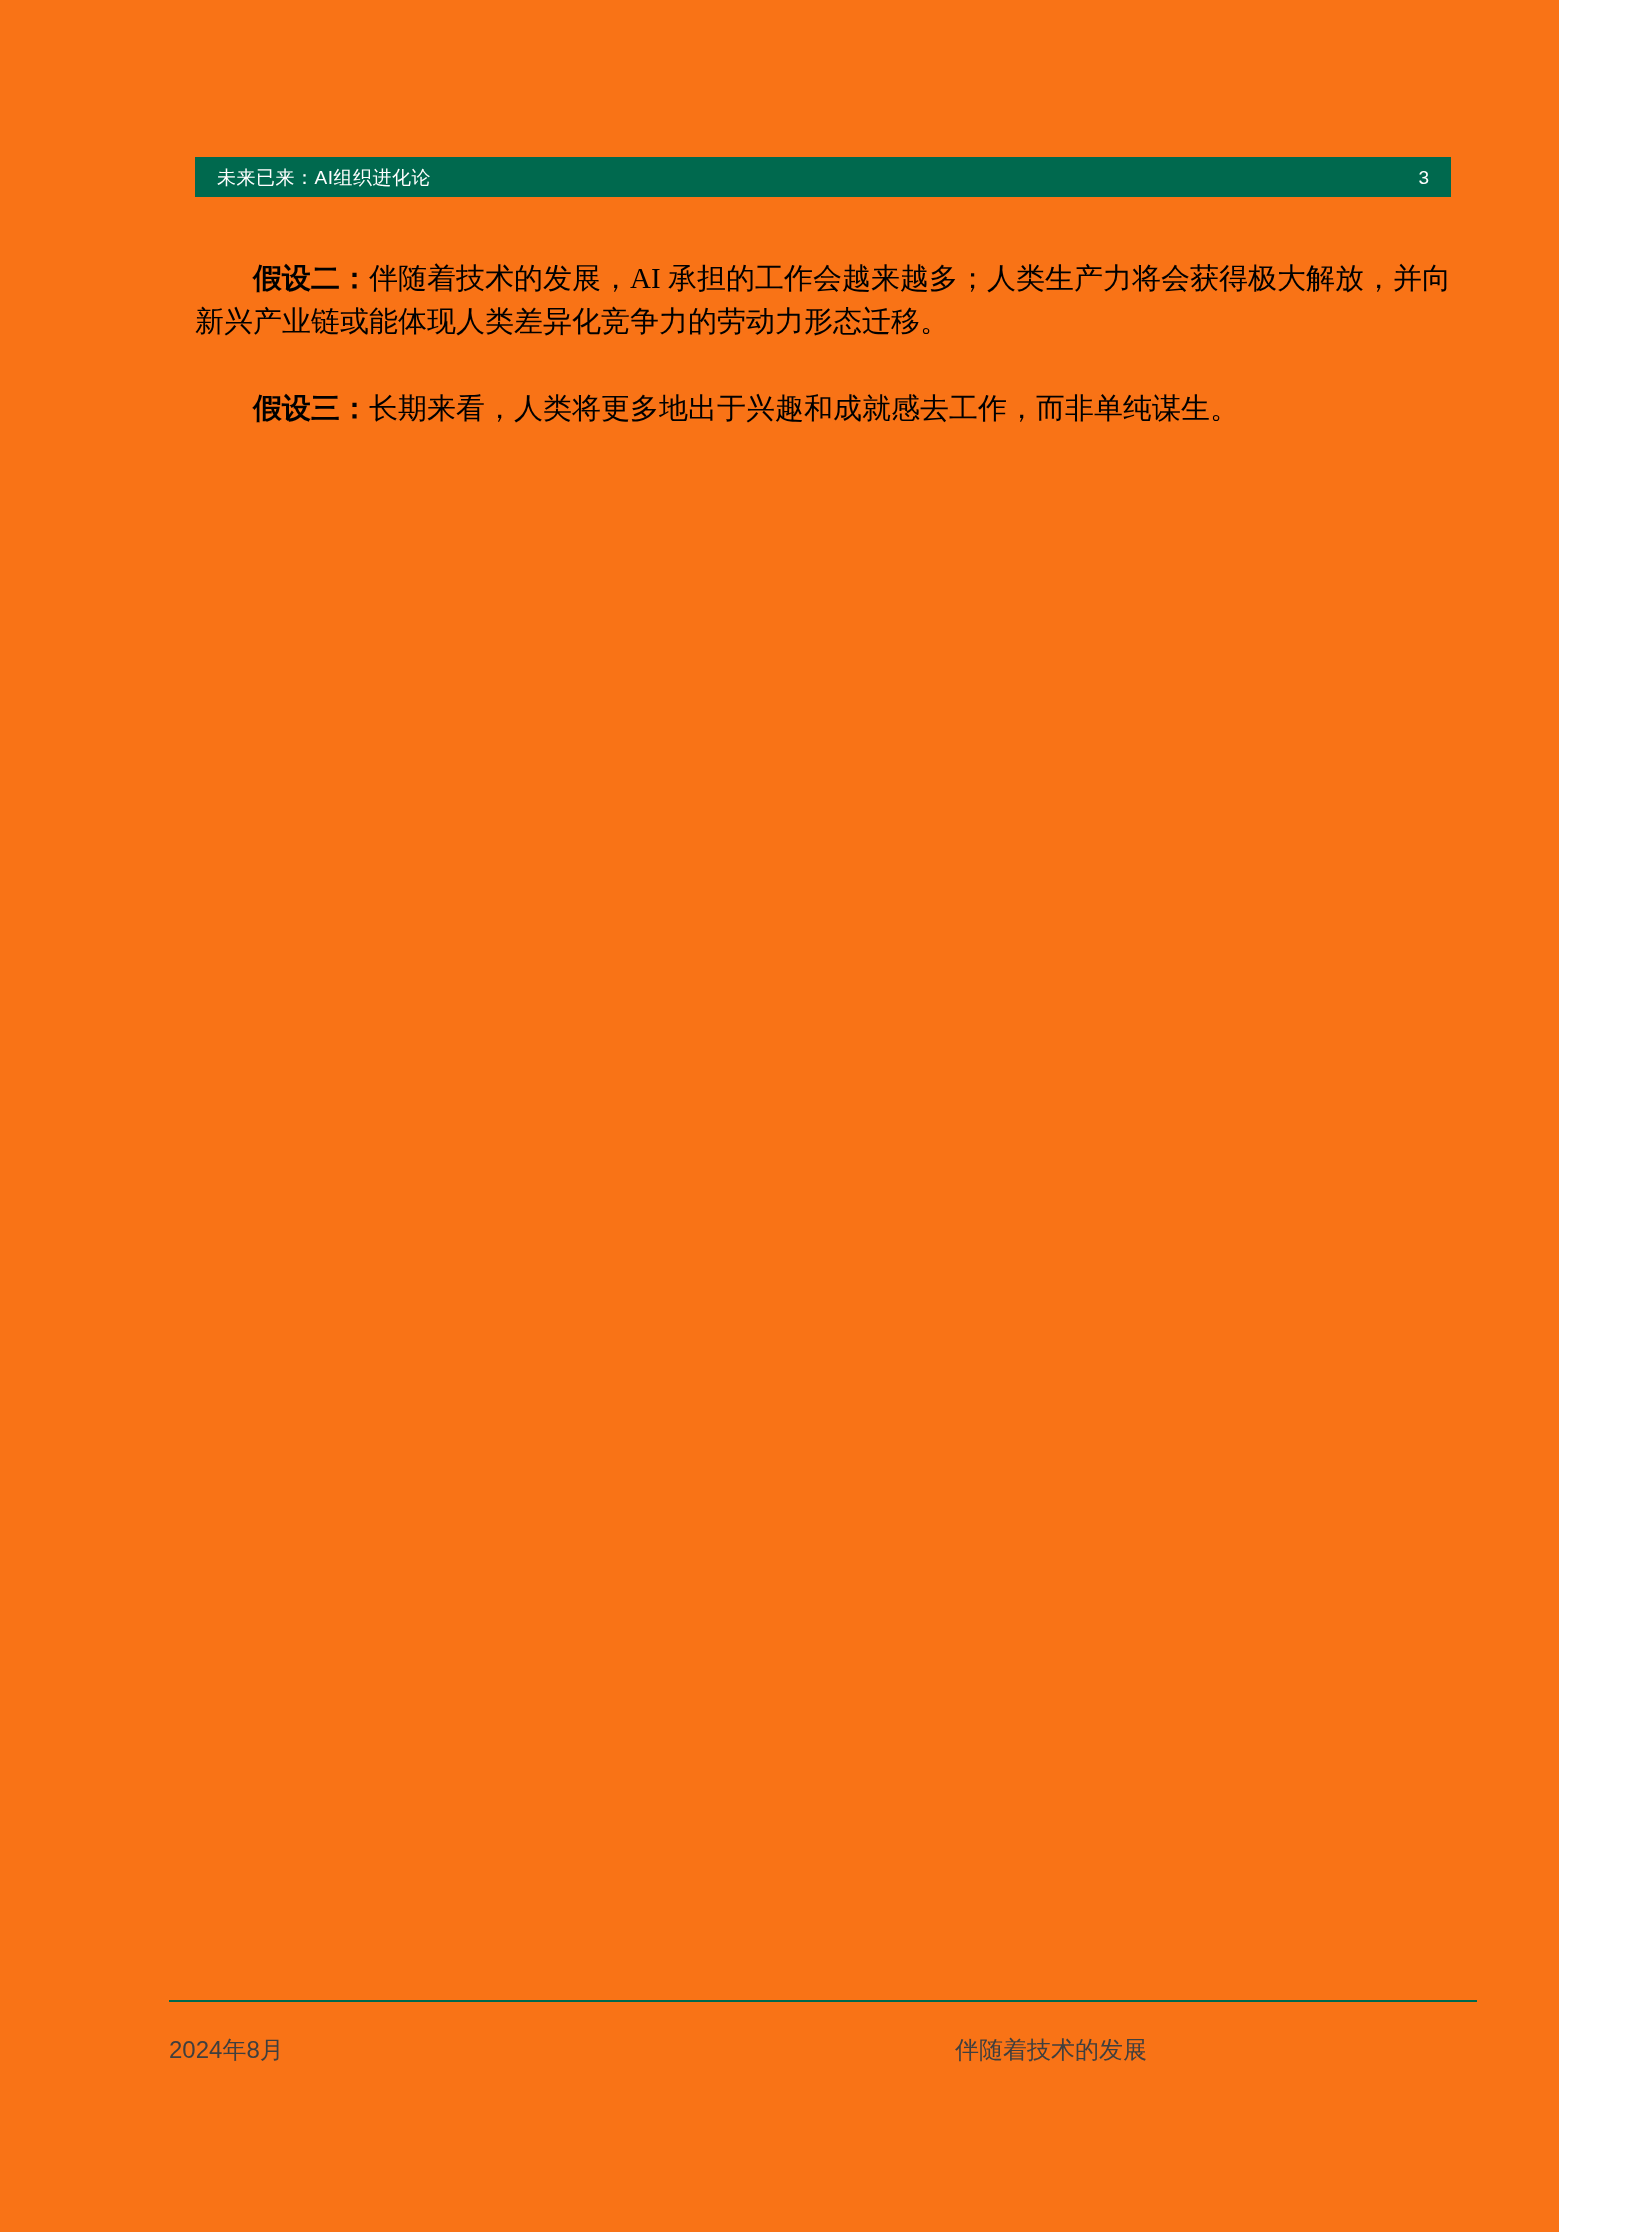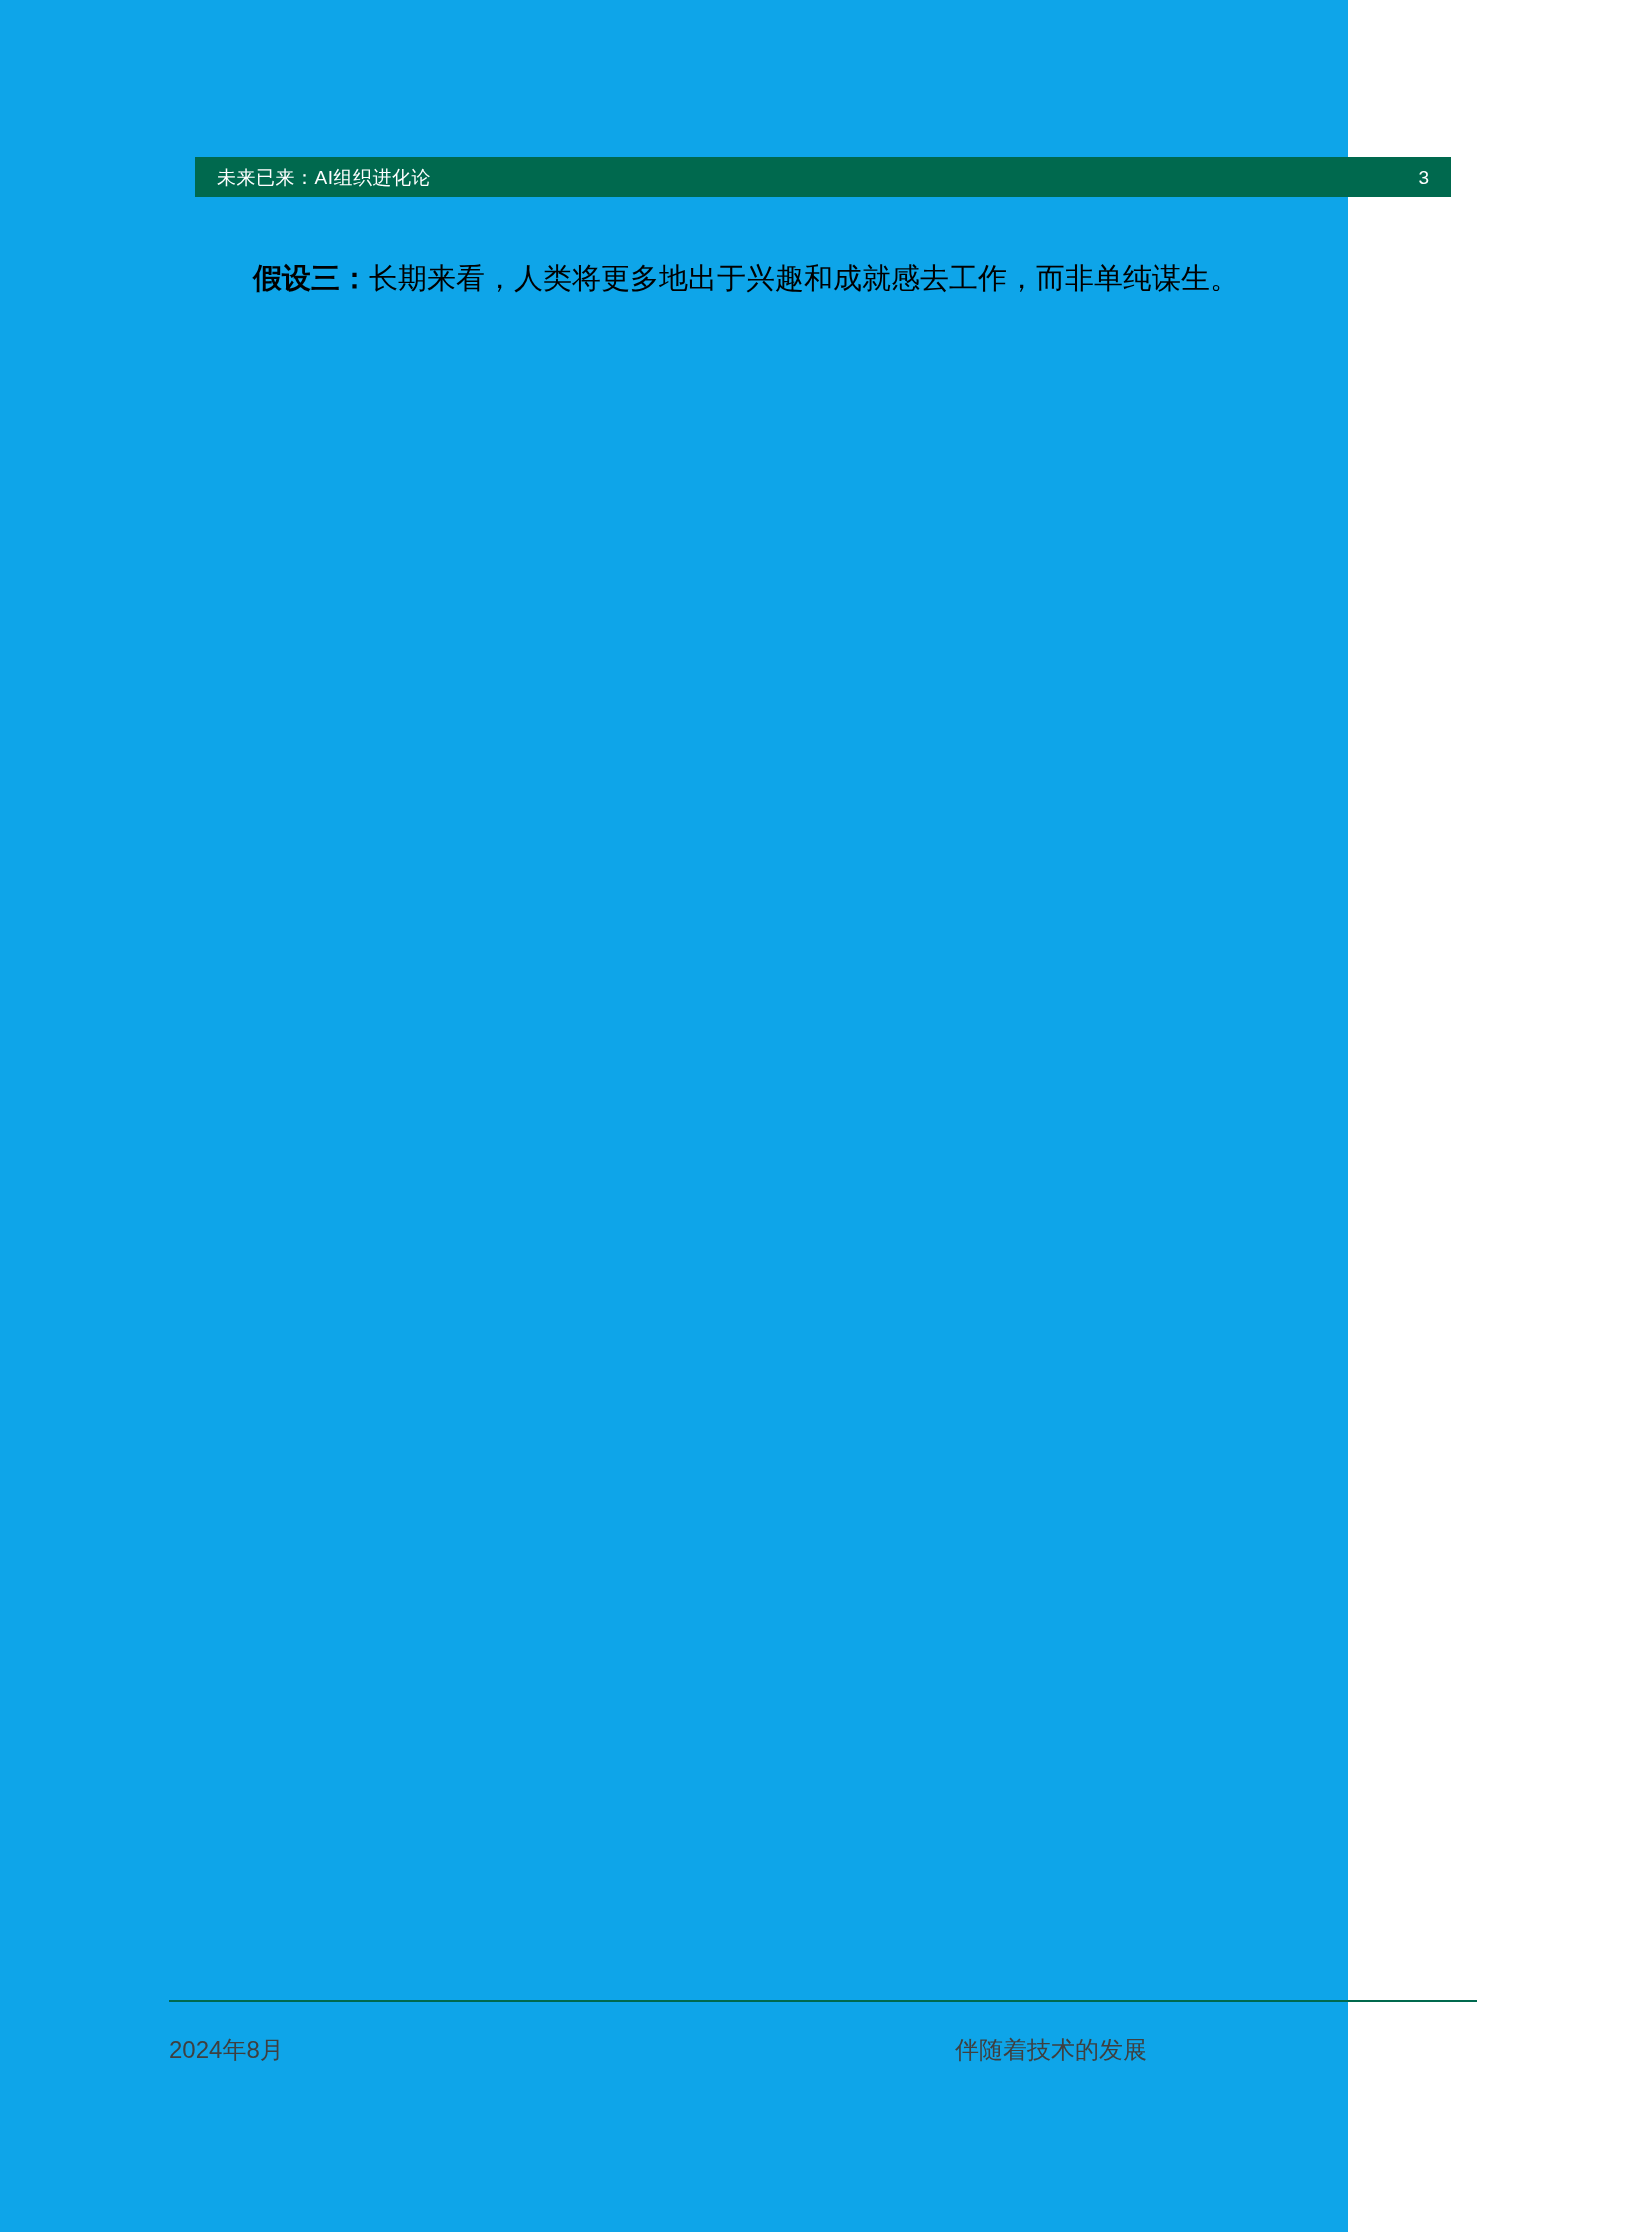--- a/index.html
+++ b/index.html
@@ -13,23 +13,23 @@
     position: relative;
     font-family: "Liberation Serif", serif;
     color: #000000;
     overflow: hidden;
   }
 
   .page {
     position: absolute;
     left: 0;
     top: 0;
-    width: 1348px;
+    width: 1559px;
     height: 2233px;
-    background: #0ea5e9;
+    background: #f97316;
   }
 
   
   .header-band {
     position: absolute;
     left: 195px;
     top: 157px;
     width: 1256px;
     height: 40px;
     background: #00694e;
@@ -116,20 +116,23 @@
 
 <div class="page">
 
   <div class="header-band">
     <span class="header-title">未来已来：AI组织进化论</span>
     <span class="header-page-number">3</span>
   </div>
 
   <div class="content">
 
+    <p class="para">
+      <span class="lead">假设二：</span><span>伴随着技术的发展，AI 承担的工作会越来越多；人类生产力将会获得极大解放，并向新兴产业链或能体现人类差异化竞争力的劳动力形态迁移。</span>
+    </p>
 
     <p class="para">
       <span class="lead">假设三：</span><span>长期来看，人类将更多地出于兴趣和成就感去工作，而非单纯谋生。</span>
     </p>
 
 
   </div>
 
   <div class="footer-rule"></div>
 

